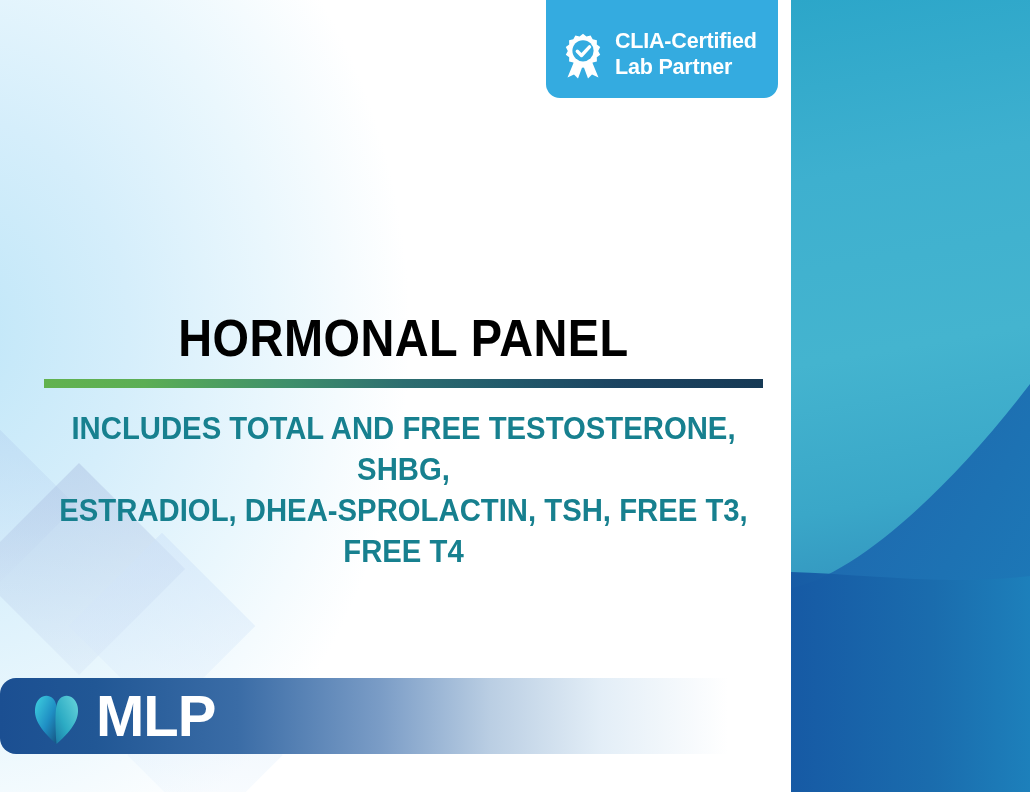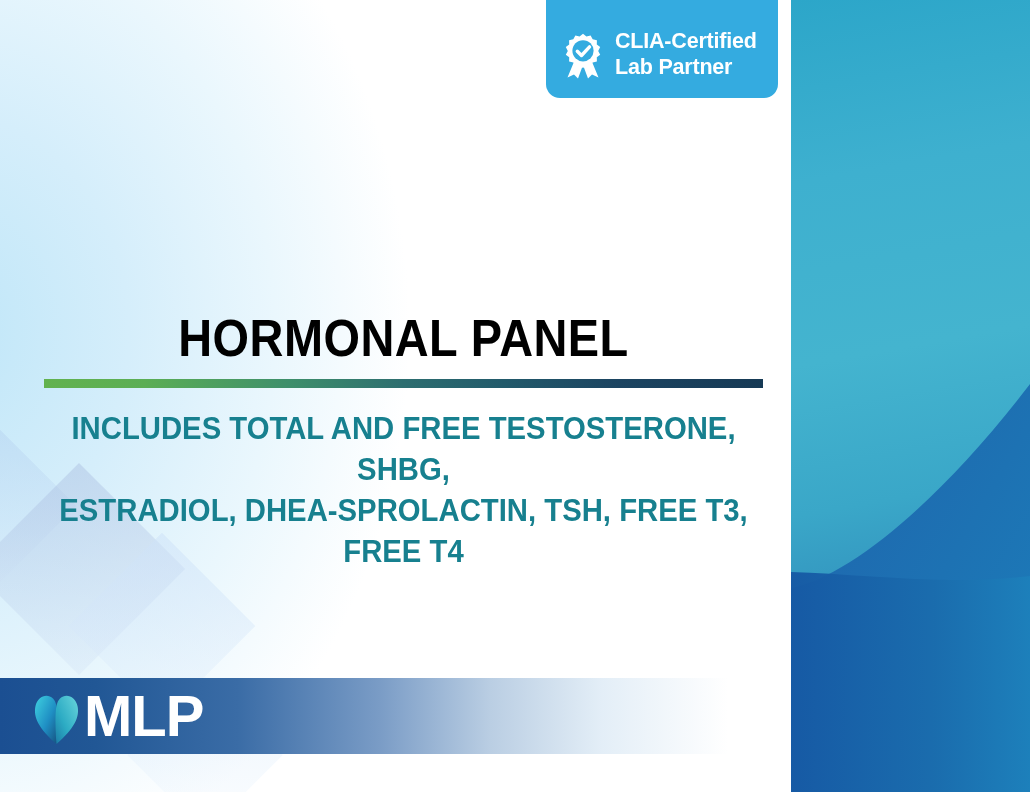--- a/index.html
+++ b/index.html
@@ -164,21 +164,22 @@
         #215795 12%,
         #3a6ca6 30%,
         #7a9cc6 48%,
         #bacee3 62%,
         #e3eef7 76%,
         rgba(255,255,255,0) 92%);
     display: flex;
     align-items: center;
     padding-left: 30px;
     box-sizing: border-box;
-    gap: 0;
+    gap: 12px;
+    border-radius: 16px;
   }
   .logo-mark {
     flex: 0 0 auto;
     width: 54px;
     height: 58px;
   }
   .logo-word {
     color: #ffffff;
     font-family: "Liberation Sans", sans-serif;
     font-weight: bold;

